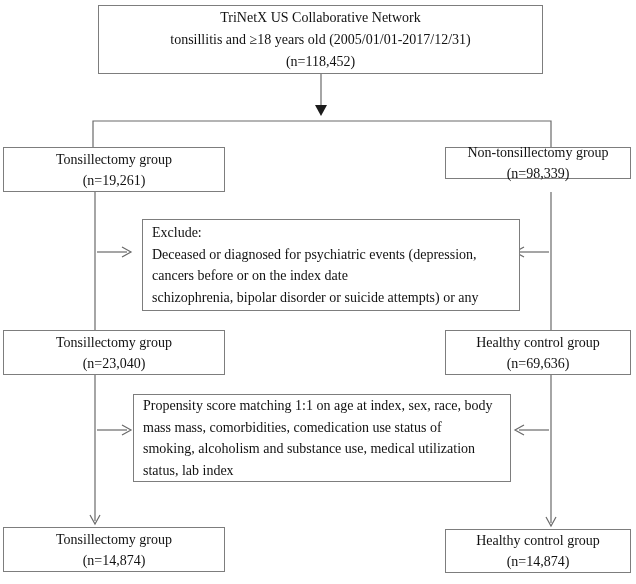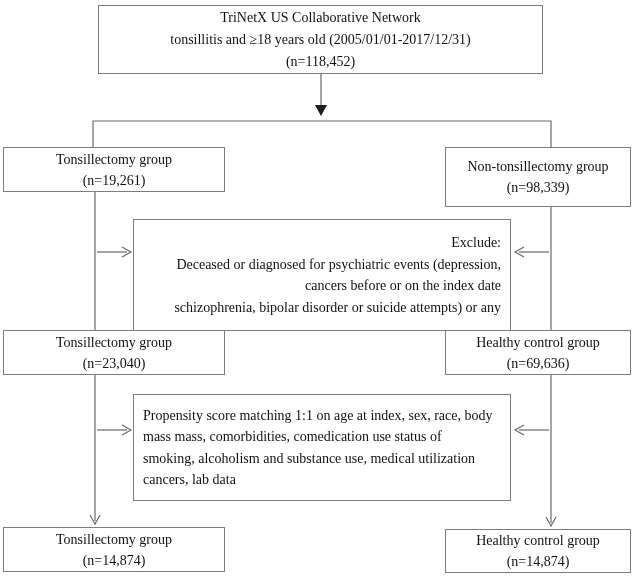--- a/index.html
+++ b/index.html
@@ -52,25 +52,25 @@
     fill: none;
   }
   .connectors .head-solid {
     fill: #1c1c1c;
     stroke: none;
   }
 
   
   #box-initial      { left: 98px;  top: 5px;   width: 445px; height: 69px; }
   #box-tons1        { left: 3px;   top: 147px; width: 222px; height: 45px; }
-  #box-nontons      { left: 445px; top: 147px; width: 186px; height: 60px; align-items: center; }
-  #box-exclude      { left: 133px; top: 219px; width: 378px; height: 112px; align-items: flex-end; }
+  #box-nontons      { left: 445px; top: 147px; width: 186px; height: 32px; align-items: center; }
+  #box-exclude      { left: 142px; top: 219px; width: 378px; height: 92px; }
   #box-tons2        { left: 3px;   top: 330px; width: 222px; height: 45px; }
   #box-healthy1     { left: 445px; top: 330px; width: 186px; height: 45px; }
-  #box-matching     { left: 133px; top: 394px; width: 378px; height: 107px; }
+  #box-matching     { left: 133px; top: 394px; width: 378px; height: 88px; }
   #box-tons3        { left: 3px;   top: 527px; width: 222px; height: 45px; }
   #box-healthy2     { left: 445px; top: 529px; width: 186px; height: 44px; }
 </style>
 </head>
 <body>
 
 <div class="canvas">
 
   <svg class="connectors" viewBox="0 0 636 584" xmlns="http://www.w3.org/2000/svg">
 
@@ -150,21 +150,21 @@
 
   <div class="box" id="box-healthy1">
     <div>Healthy control group</div>
     <div>(n=69,636)</div>
   </div>
 
   <div class="box para" id="box-matching">
     <div>Propensity score matching 1:1 on age at index, sex, race, body</div>
     <div>mass mass, comorbidities, comedication use status of</div>
     <div>smoking, alcoholism and substance use, medical utilization</div>
-    <div>cancers, lab data</div>
+    <div>status, lab index</div>
   </div>
 
   <div class="box" id="box-tons3">
     <div>Tonsillectomy group</div>
     <div>(n=14,874)</div>
   </div>
 
   <div class="box" id="box-healthy2">
     <div>Healthy control group</div>
     <div>(n=14,874)</div>

